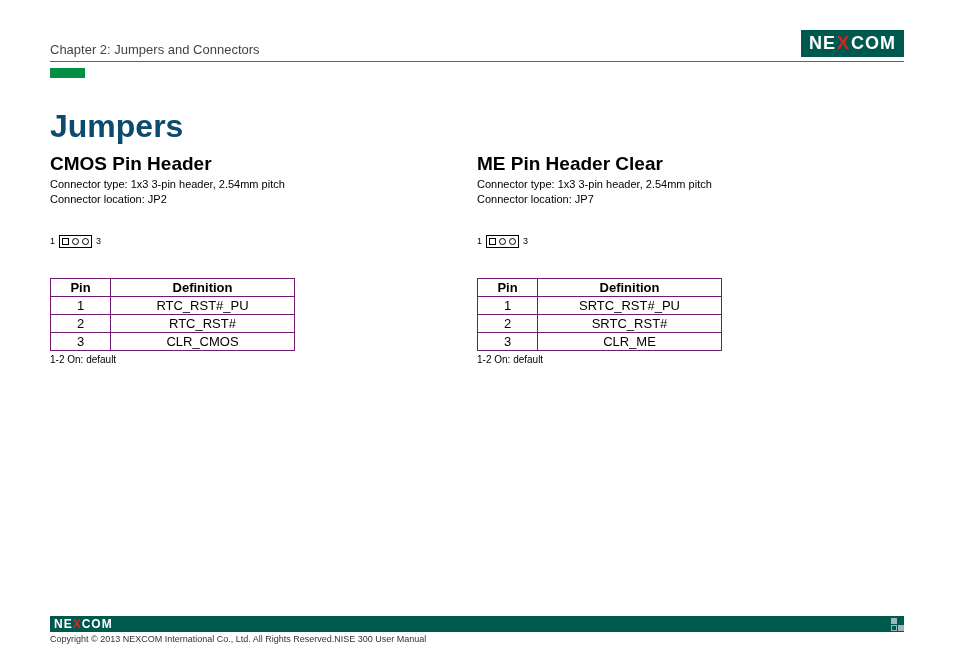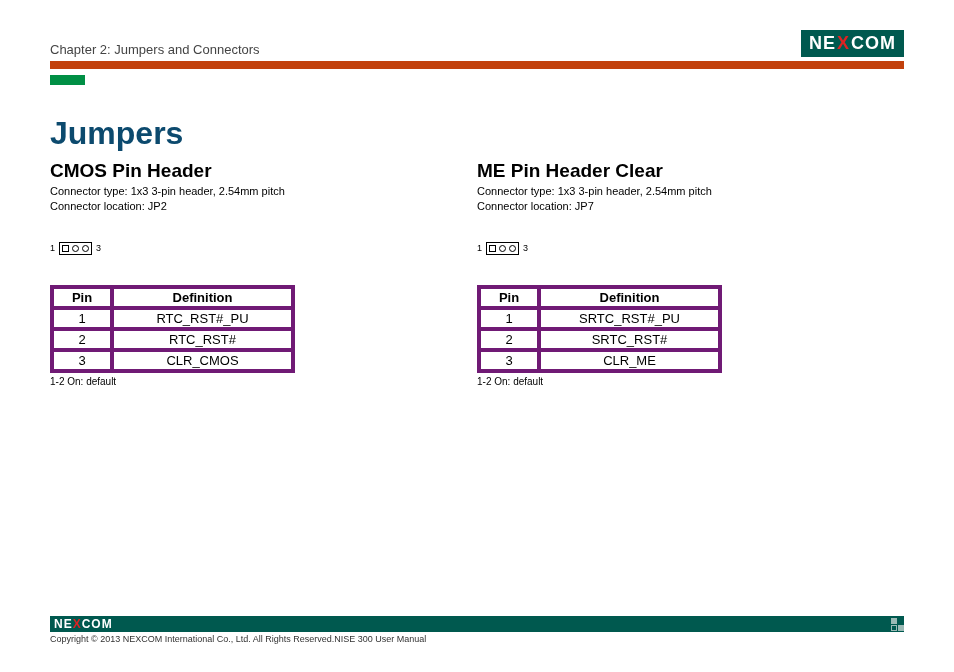--- a/index.html
+++ b/index.html
@@ -11,21 +11,21 @@
       position: relative;
       color: #000;
     }
     .page {
       padding: 30px 50px 0 50px;
     }
     .header {
       display: flex;
       justify-content: space-between;
       align-items: flex-end;
-      border-bottom: 8px solid #c2410c;
+      border-bottom: 1px solid #c2410c;
       padding-bottom: 4px;
       margin-bottom: 6px;
     }
     .chapter-title { font-size: 13px; color: #444; }
     .logo-top {
       background: #00594f;
       color: #fff;
       padding: 3px 8px;
       font-weight: bold;
       font-size: 18px;
@@ -74,21 +74,21 @@
       gap: 3px;
     }
     .pin-square { width: 7px; height: 7px; border: 1px solid #000; }
     .pin-circle { width: 7px; height: 7px; border: 1px solid #000; border-radius: 50%; }
     table {
       border-collapse: collapse;
       width: 245px;
       font-size: 13px;
     }
     th, td {
-      border: 4px solid #701a75;
+      border: 1px solid #701a75;
       text-align: center;
       padding: 1px 6px;
       font-weight: normal;
     }
     th { font-weight: 700; }
     th:first-child, td:first-child { width: 60px; }
     .note {
       font-size: 10px;
       margin-top: 3px;
     }

